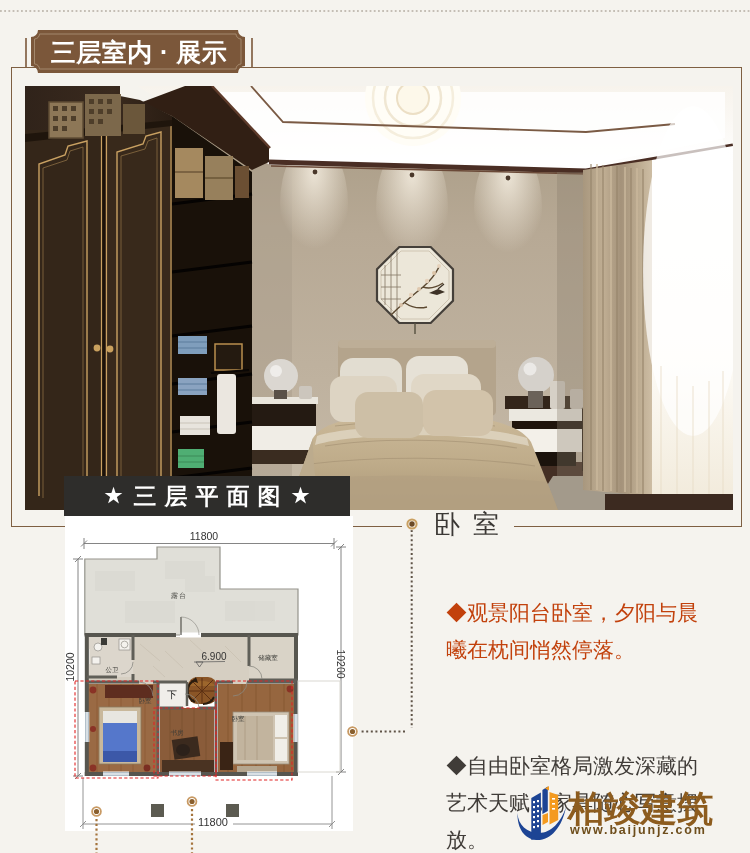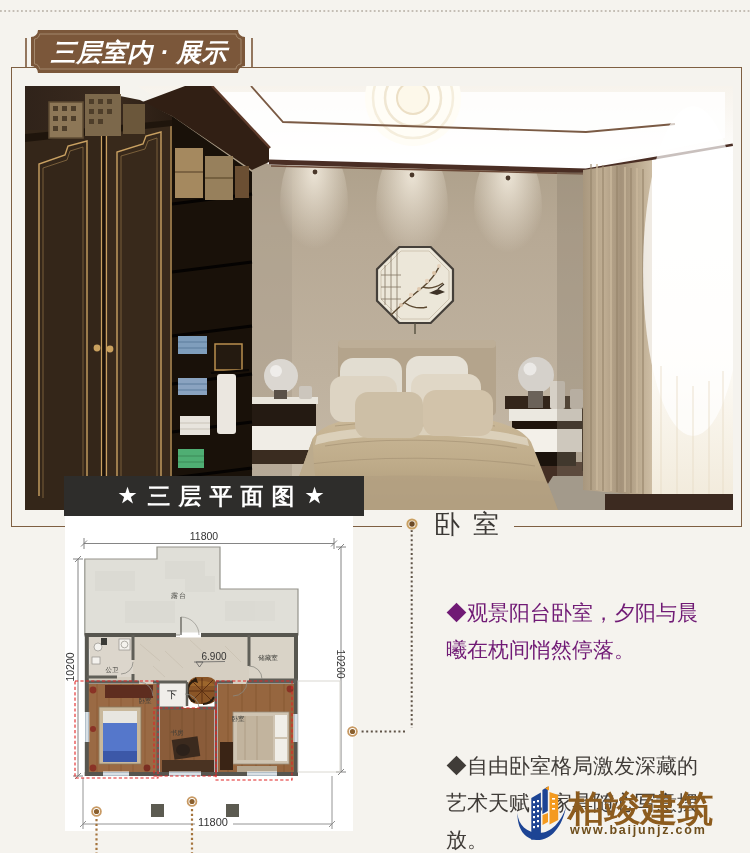--- a/index.html
+++ b/index.html
@@ -275,33 +275,33 @@
           <rect x="73" y="23" width="5" height="5"></rect>
           <rect x="82" y="23" width="5" height="5"></rect>
       <rect x="64" y="33" width="5" height="5"></rect>
           <rect x="73" y="33" width="5" height="5"></rect>
     </g>
     <rect x="98" y="18" width="22" height="30" fill="#6b573b"></rect>
   </g>
 </svg>
 </div>
 
-<div class="abs" style="left:22px;top:26px;width:234px;height:50px;font-style:italic;">
+<div class="abs" style="left:22px;top:26px;width:234px;height:50px;">
 <svg width="234" height="50" viewBox="0 0 234 50" xmlns="http://www.w3.org/2000/svg">
   <line x1="4" y1="12" x2="4" y2="41" stroke="#7b573a" stroke-width="1.6"></line>
   <line x1="230" y1="12" x2="230" y2="41" stroke="#7b573a" stroke-width="1.6"></line>
   <path d="M16,4 H216 A7,7 0 0 0 223,11 V40 A7,7 0 0 0 216,47 H16 A7,7 0 0 0 9,40 V11 A7,7 0 0 0 16,4 Z" fill="#7b573a"></path>
   <path d="M17.5,8 H214 A5,5 0 0 0 219,13 V38 A5,5 0 0 0 214,43 H17.5 A5,5 0 0 0 12.5,38 V13 A5,5 0 0 0 17.5,8 Z" fill="none" stroke="#a3886c" stroke-width="1"></path>
   <text x="117" y="35" text-anchor="middle" font-family="Liberation Sans, sans-serif" font-size="25" font-weight="bold" fill="#ffffff" letter-spacing="0.5">三层室内 · 展示</text>
 </svg>
 </div>
 
 <div class="abs" style="left:402px;top:516px;width:112px;height:18px;background:#f5f3ee;"></div>
 
-<div class="abs" style="left:64px;top:476px;width:286px;height:40px;background:#2e2d2b;color:#fff;text-align:center;padding-left:14px;">
+<div class="abs" style="left:64px;top:476px;width:286px;height:40px;background:#2e2d2b;color:#fff;text-align:center;">
   <span style="font-size:20px;vertical-align:2px;">★</span><span style="font-size:23px;font-weight:bold;letter-spacing:8px;line-height:40px;margin:0 2px 0 10px;">三层平面图</span><span style="font-size:20px;vertical-align:2px;">★</span>
 </div>
 
 <div class="abs" style="left:65px;top:516px;width:288px;height:315px;background:#ffffff;border-radius:24px;">
 <svg width="288" height="315" viewBox="0 0 288 315" xmlns="http://www.w3.org/2000/svg" font-family="Liberation Sans, sans-serif">
   <rect x="0" y="0" width="288" height="315" fill="#ffffff"></rect>
 
   <g stroke="#777" stroke-width="0.9">
     <line x1="19" y1="27.5" x2="269" y2="27.5"></line>
     <line x1="19" y1="22" x2="19" y2="33"></line>
@@ -584,21 +584,21 @@
   <circle cx="96.5" cy="811.5" r="4.4" fill="none" stroke="#c89a64" stroke-width="1.8"></circle>
   <circle cx="96.5" cy="811.5" r="2.6" fill="#8a5f2d"></circle>
 
   <circle cx="192" cy="801.5" r="6" fill="#ffffff"></circle>
   <circle cx="192" cy="801.5" r="4.4" fill="none" stroke="#c89a64" stroke-width="1.8"></circle>
   <circle cx="192" cy="801.5" r="2.6" fill="#8a5f2d"></circle>
 </svg>
 
 <div class="abs" style="left:434px;top:508px;font-size:26px;color:#3b3835;letter-spacing:13px;line-height:32px;">卧室</div>
 
-<div class="abs" style="left:446px;top:594px;width:256px;font-size:21px;line-height:37px;color:#701a75;">◆观景阳台卧室，夕阳与晨曦在枕间悄然停落。</div>
+<div class="abs" style="left:446px;top:594px;width:256px;font-size:21px;line-height:37px;color:#c2410c;">◆观景阳台卧室，夕阳与晨曦在枕间悄然停落。</div>
 
 <div class="abs" style="left:446px;top:699px;width:256px;font-size:21px;line-height:37px;color:#403c38;margin-top:48px;">◆自由卧室格局激发深藏的艺术天赋，家具随心写意摆放。</div>
 
 <div class="abs" style="left:514px;top:784px;width:212px;height:64px;">
 <svg width="212" height="64" viewBox="0 0 212 64" xmlns="http://www.w3.org/2000/svg">
 
   <path d="M3.5,29 C3,45 11,55 22,56 C36,57 48,44 52,23 C47,38 37,49 25,49 C13,49 4,41 3.5,29 Z" fill="#1d4494"></path>
 
   <polygon points="17.3,14 26.9,8.5 26.9,53 17.3,56" fill="#1d4494"></polygon>
   <polygon points="28.4,6 33.8,2.5 33.8,27 28.4,30" fill="#1d4494"></polygon>

